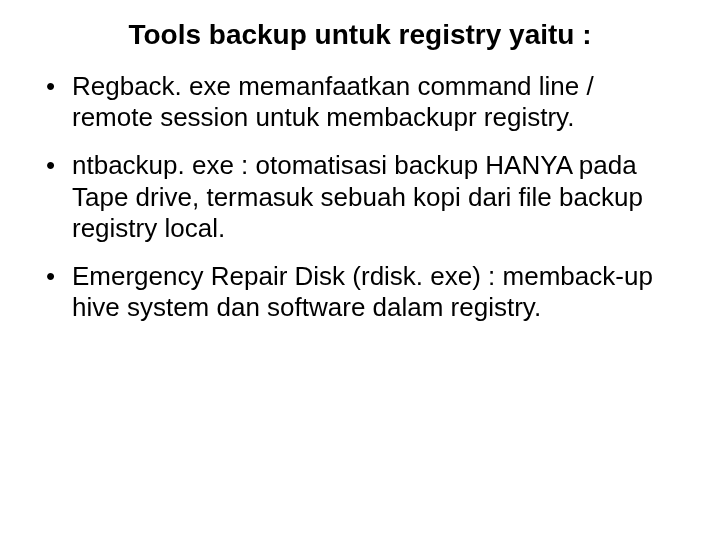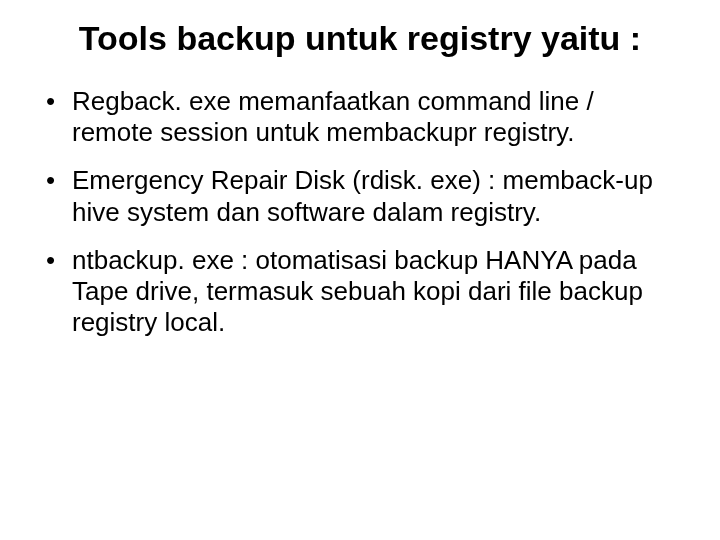--- a/index.html
+++ b/index.html
@@ -10,25 +10,25 @@
       font-family: Arial, Helvetica, sans-serif;
       color: #000000;
       overflow: hidden;
     }
     .slide {
       width: 100%;
       height: 100%;
       padding: 18px 40px 24px 40px;
     }
     .title {
-      font-size: 34px;
+      font-size: 28px;
       font-weight: bold;
       text-align: center;
       line-height: 1.18;
-      margin-bottom: 28px;
+      margin-bottom: 20px;
     }
     .bullets {
       list-style: none;
       padding-left: 0;
     }
     .bullets li {
       position: relative;
       font-size: 26px;
       line-height: 1.2;
       padding-left: 32px;
@@ -43,16 +43,16 @@
       font-size: 26px;
     }
   </style>
 </head>
 <body>
 
 <div class="slide">
   <h1 class="title">Tools backup untuk registry yaitu  :</h1>
   <ul class="bullets">
     <li>Regback. exe memanfaatkan command line / remote session untuk membackupr registry.</li>
+    <li>ntbackup. exe : otomatisasi backup HANYA pada Tape drive, termasuk sebuah kopi dari file backup registry local.</li>
     <li>Emergency Repair Disk (rdisk. exe) : memback-up hive system dan software dalam registry.</li>
-    <li>ntbackup. exe : otomatisasi backup HANYA pada Tape drive, termasuk sebuah kopi dari file backup registry local.</li>
   </ul>
 </div>
 
 </body></html>

